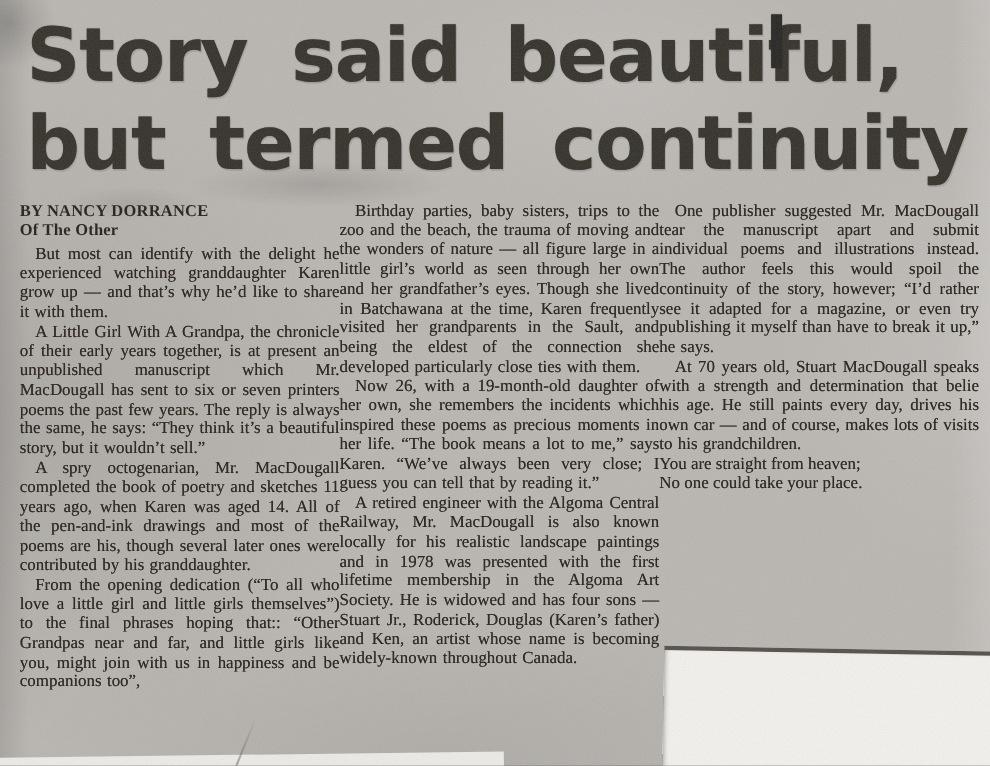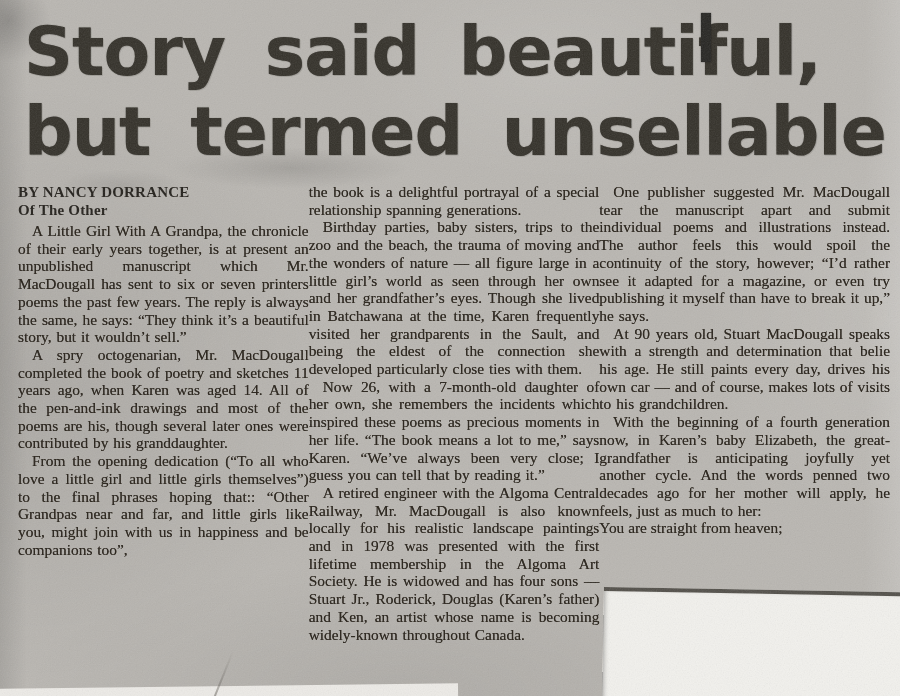--- a/index.html
+++ b/index.html
@@ -119,47 +119,47 @@
   }
 </style>
 </head>
 <body>
 
 <div class="stage">
   <div class="paper">
 
     <div class="headline">
       <div>Story said beautiful,</div>
-      <div>but termed unsellable</div>
+      <div>but termed continuity</div>
     </div>
 
     <div class="columns">
 
       <div class="col">
         <div class="byline">
           <div>BY NANCY DORRANCE</div>
           <div>Of The Other</div>
         </div>
+        <p class="para">But most can identify with the delight he experienced watching granddaughter Karen grow up — and that’s why he’d like to share it with them.</p>
         <p class="para">A Little Girl With A Grandpa, the chronicle of their early years together, is at present an unpublished manuscript which Mr. MacDougall has sent to six or seven printers poems the past few years. The reply is always the same, he says: “They think it’s a beautiful story, but it wouldn’t sell.”</p>
         <p class="para">A spry octogenarian, Mr. MacDougall completed the book of poetry and sketches 11 years ago, when Karen was aged 14. All of the pen-and-ink drawings and most of the poems are his, though several later ones were contributed by his grand­daughter.</p>
         <p class="para">From the opening dedication (“To all who love a little girl and little girls themselves”) to the final phrases hoping that:: “Other Grandpas near and far, and little girls like you, might join with us in happiness and be companions too”,</p>
       </div>
 
       <div class="col">
-        <p class="para flush">the book is a delightful portrayal of a special relationship spanning genera­tions.</p>
         <p class="para">Birthday parties, baby sisters, trips to the zoo and the beach, the trauma of moving and the wonders of nature — all figure large in a little girl’s world as seen through her own and her grandfather’s eyes. Though she lived in Batchawana at the time, Karen frequently visited her grandparents in the Sault, and being the eldest of the connection she developed particularly close ties with them.</p>
-        <p class="para">Now 26, with a 7-month-old daughter of her own, she remembers the incidents which inspired these poems as precious moments in her life. “The book means a lot to me,” says Karen. “We’ve always been very close; I guess you can tell that by reading it.”</p>
+        <p class="para">Now 26, with a 19-month-old daughter of her own, she remembers the incidents which inspired these poems as precious moments in her life. “The book means a lot to me,” says Karen. “We’ve always been very close; I guess you can tell that by reading it.”</p>
         <p class="para">A retired engineer with the Algoma Central Railway, Mr. MacDougall is also known locally for his realistic landscape paintings and in 1978 was presented with the first lifetime membership in the Algoma Art Society. He is widowed and has four sons — Stuart Jr., Roderick, Douglas (Karen’s father) and Ken, an artist whose name is becoming widely-known throughout Canada.</p>
       </div>
 
       <div class="col">
         <p class="para">One publisher suggested Mr. Mac­Dougall tear the manuscript apart and submit individual poems and illustra­tions instead. The author feels this would spoil the continuity of the story, however; “I’d rather see it adapted for a magazine, or even try publishing it myself than have to break it up,” he says.</p>
-        <p class="para">At 90 years old, Stuart MacDougall speaks with a strength and determina­tion that belie his age. He still paints every day, drives his own car — and of course, makes lots of visits to his grand­children.</p>
-        <p class="para">With the beginning of a fourth genera­tion now, in Karen’s baby Elizabeth, the great-grandfather is anticipating joyful­ly yet another cycle. And the words penned two decades ago for her mother will apply, he feels, just as much to her:</p>
+        <p class="para">At 70 years old, Stuart MacDougall speaks with a strength and determina­tion that belie his age. He still paints every day, drives his own car — and of course, makes lots of visits to his grand­children.</p>
         <div class="poem-line">You are straight from heaven;</div>
+        <div class="poem-line">No one could take your place.</div>
       </div>
 
     </div>
 
     <div class="ink-bar"></div>
     <div class="cut-br"></div>
     <div class="cut-bl"></div>
     <div class="crease"></div>
 
     <svg class="grain" width="900" height="696">

